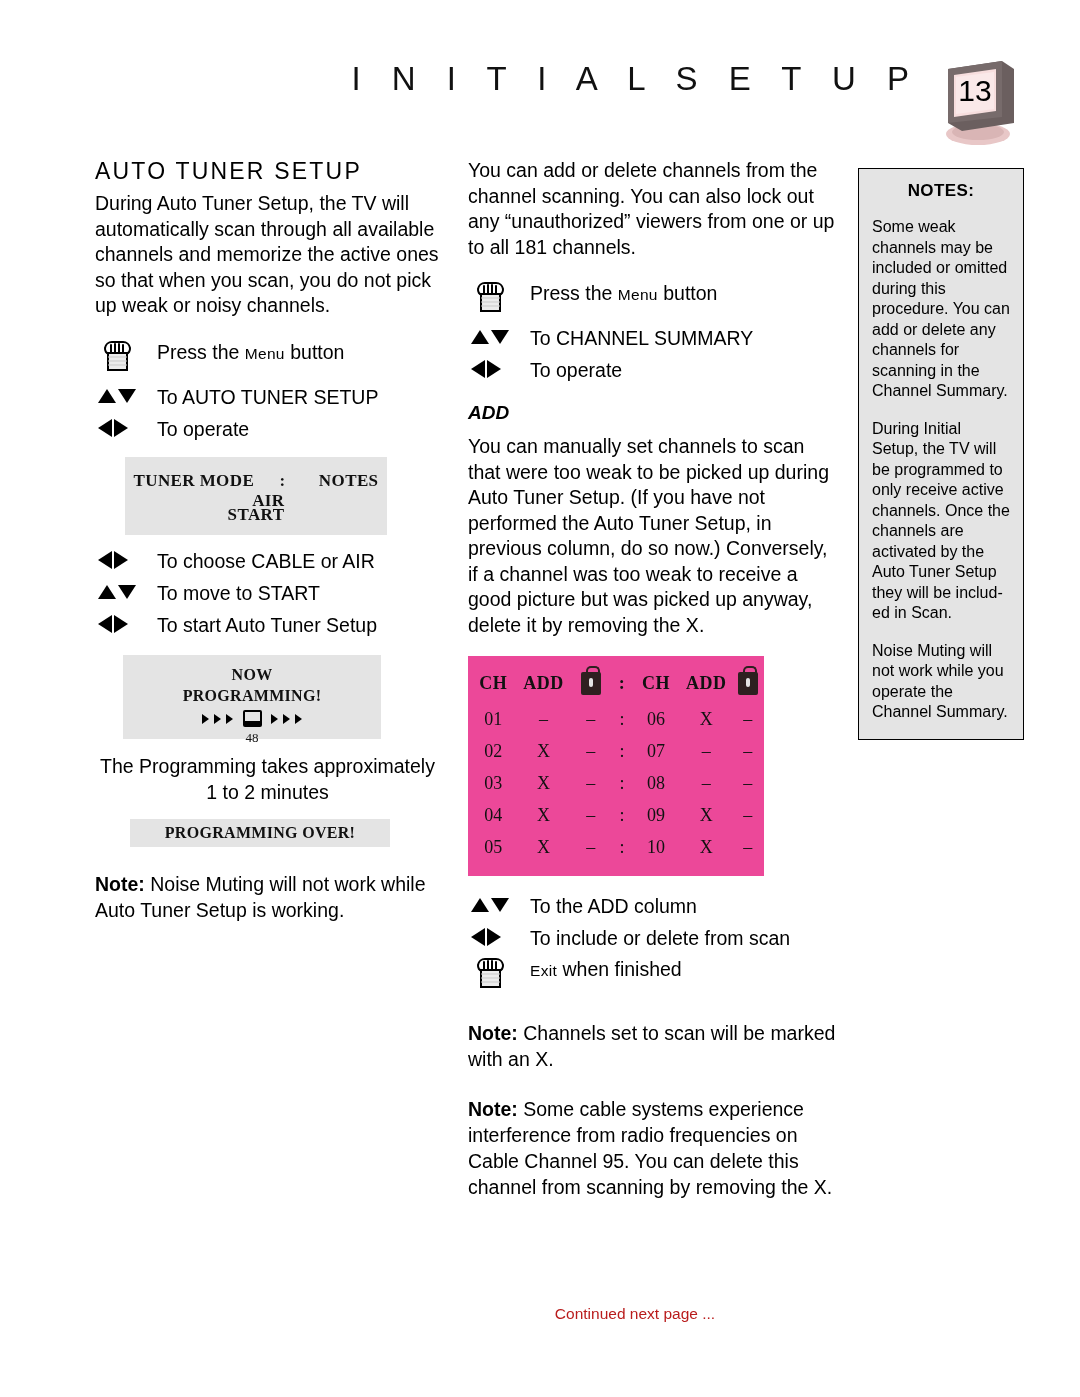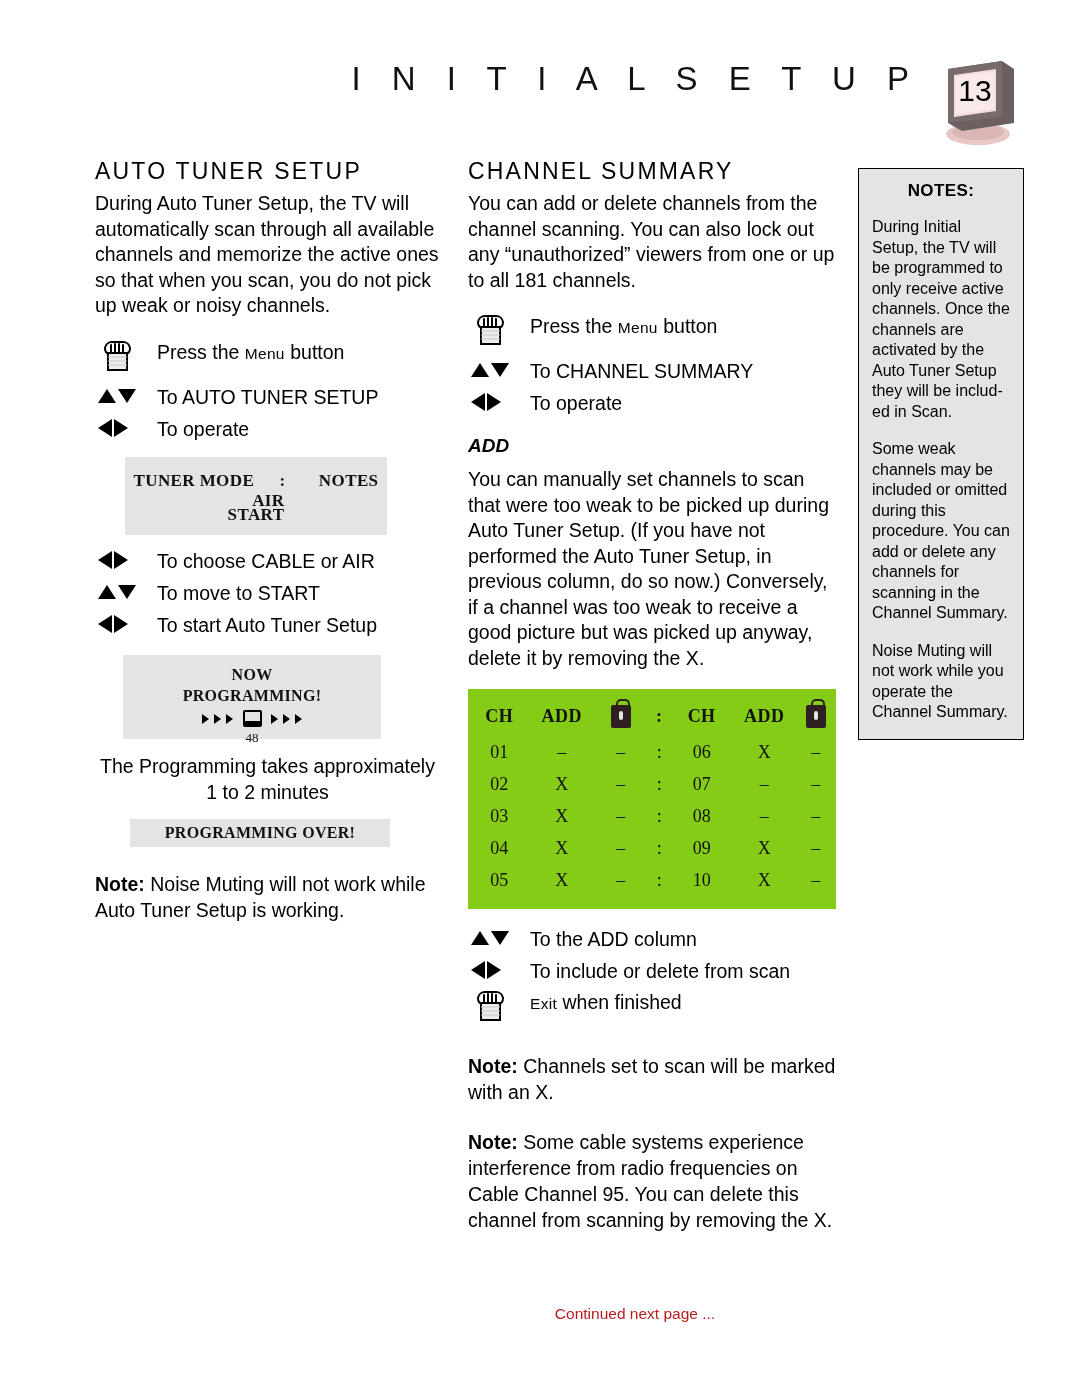--- a/index.html
+++ b/index.html
@@ -195,22 +195,22 @@
     margin-top: 24px;
     font-size: 19.5px;
     line-height: 26px;
     font-family: "Liberation Sans", sans-serif;
   }
   .note-para b { font-weight: bold; }
 
   
   .chan-table {
     margin-top: 18px;
-    background: #84cc16;
-    width: 368px;
+    background: #ec4899;
+    width: 296px;
     padding: 10px 0 12px 0;
     font-family: "Liberation Serif", serif;
   }
   .chan-table table {
     border-collapse: collapse;
     width: 100%;
   }
   .chan-table td, .chan-table th {
     font-weight: normal;
     font-size: 18px;
@@ -399,21 +399,20 @@
     <span>The Programming takes approximately</span><br>
     <span>1 to 2 minutes</span>
   </div>
 
   <div class="osd osd-over">PROGRAMMING OVER!</div>
 
   <p class="note-para"><b>Note:</b><span> Noise Muting will not work while Auto Tuner Setup is working.</span></p>
 </div>
 
 <div class="col-mid">
-  <h2 class="sec-title">CHANNEL SUMMARY</h2>
   <p class="body-text">You can add or delete channels from the channel scanning. You can also lock out any “unauthorized” viewers from one or up to all 181 channels.</p>
 
   <div class="instr-list">
     <div class="instr-row btn-row">
       <span class="instr-icon">
         <svg width="38" height="38" viewBox="0 0 38 38" aria-hidden="true">
           <path d="M7 11 a7 7 0 0 1 7 -6 h11 a7 7 0 0 1 7 6 a6 6 0 0 1 -4 6 h-17 a6 6 0 0 1 -4 -6 z" fill="#fff" stroke="#000" stroke-width="2"></path>
           <path d="M13 8 v7 M17 7 v8 M21 7 v8 M25 8 v7" stroke="#000" stroke-width="2" stroke-linecap="round"></path>
           <rect x="10" y="16" width="19" height="17" fill="#ececec" stroke="#000" stroke-width="2"></rect>
           <path d="M10 20 h19 M10 24 h19 M10 28 h19" stroke="#c9c9c9" stroke-width="1"></path>
@@ -539,20 +538,20 @@
     </div>
   </div>
 
   <p class="note-para"><b>Note:</b><span> Channels set to scan will be marked with an X.</span></p>
 
   <p class="note-para"><b>Note:</b><span> Some cable systems experience interference from radio frequencies on Cable Channel 95. You can delete this channel from scanning by removing the X.</span></p>
 </div>
 
 <div class="col-notes">
   <div class="notes-title">NOTES:</div>
+  <p class="notes-para">Some weak channels may be included or omitted during this procedure. You can add or delete any channels for scanning in the Channel Summary.</p>
   <p class="notes-para">During Initial Setup, the TV will be programmed to only receive active channels. Once the channels are activated by the Auto Tuner Setup they will be includ-ed in Scan.</p>
-  <p class="notes-para">Some weak channels may be included or omitted during this procedure. You can add or delete any channels for scanning in the Channel Summary.</p>
   <p class="notes-para">Noise Muting will not work while you operate the Channel Summary.</p>
 </div>
 
 <div class="footer">
   <span>Continued next page ...</span>
 </div>
 
 </body></html>

